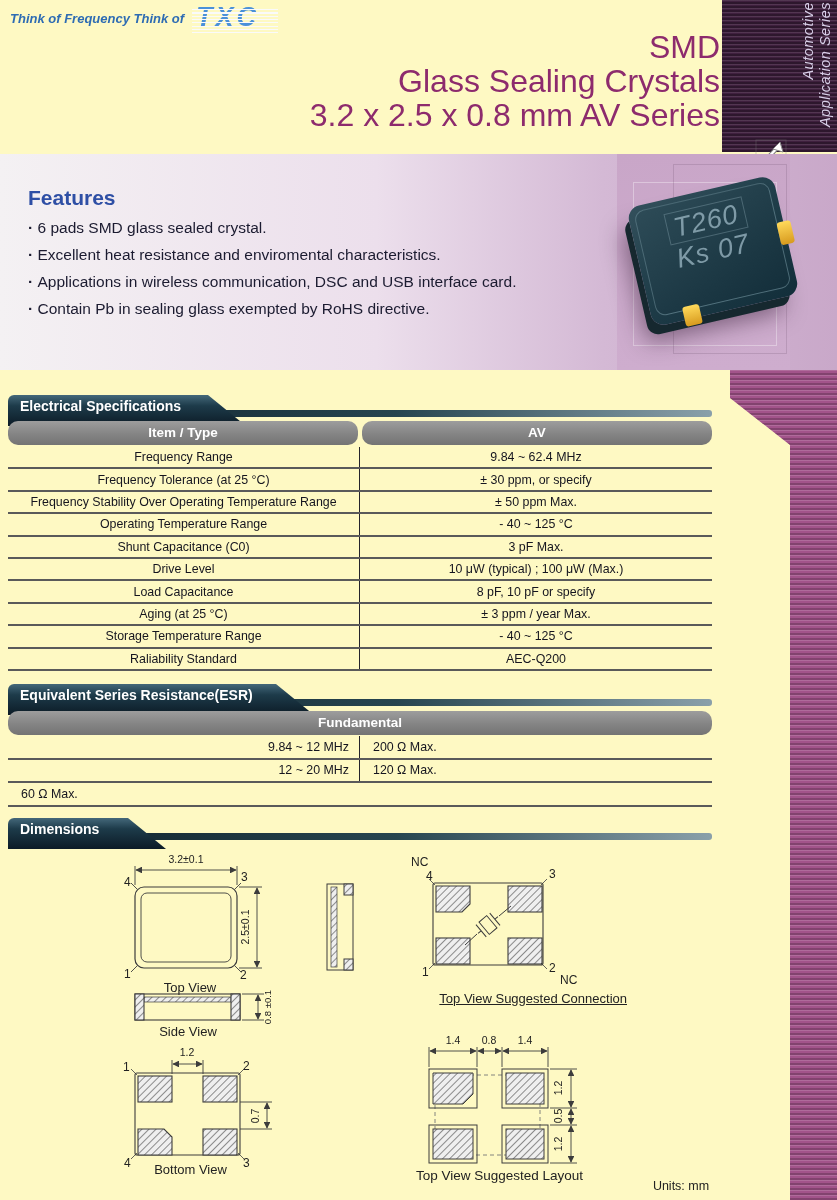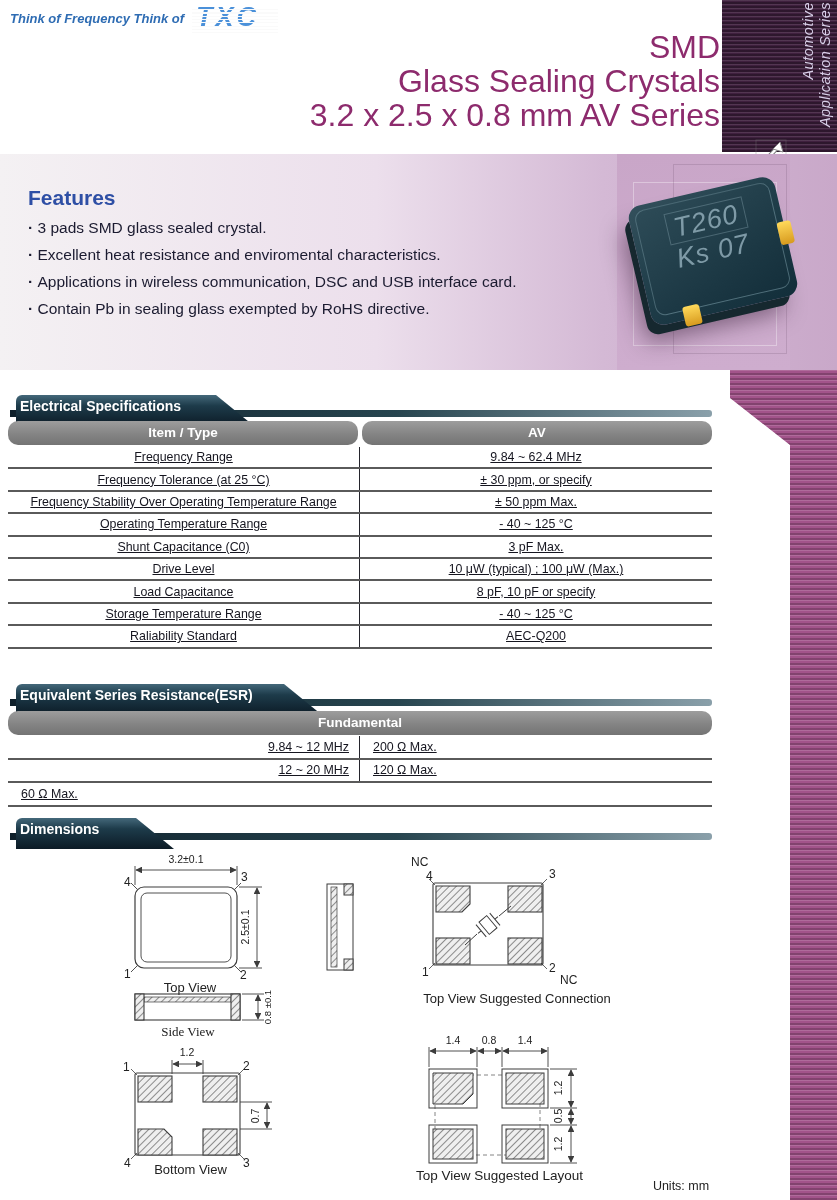--- a/index.html
+++ b/index.html
@@ -1,16 +1,16 @@
 <!DOCTYPE html>
 <html><head>
 <meta charset="utf-8">
 <style>
   html,body{margin:0;padding:0;background:#e9e9e9;}
-  .page{position:relative;width:837px;height:1200px;background:#ffffff;overflow:hidden;
+  .page{position:relative;width:837px;height:1200px;background:#fef9c3;overflow:hidden;
         font-family:"Liberation Sans",sans-serif;color:#15151f;}
   .abs{position:absolute;}
 
   
   .tagline{left:10px;top:11px;font-size:13px;font-style:italic;font-weight:600;color:#2e6cb3;}
   .txc-logo{left:196px;top:2px;font-size:27px;font-weight:900;font-style:italic;
             letter-spacing:3px;color:#4a90d9;}
   .txc-stripes{left:192px;top:7px;width:86px;height:27px;pointer-events:none;
      background:repeating-linear-gradient(180deg,rgba(250,250,250,0) 0 2.1px,#fafafa 2.1px 3.3px);}
   .title-block{left:260px;top:30px;width:460px;text-align:right;line-height:34px;
@@ -55,57 +55,57 @@
   .pad-b{left:32px;bottom:-7px;width:17px;height:20px;}
   .pad-r{right:-7px;top:48px;width:14px;height:23px;}
 
   
   .cursor{left:750px;top:134px;width:42px;height:42px;}
 
   
   .banner{left:8px;height:23px;}
   .banner .strip{position:absolute;left:2px;top:15px;height:7px;width:702px;border-radius:0 3px 3px 0;
      background:linear-gradient(90deg,#0e1f2a 0%,#27454f 55%,#8aa0aa 100%);}
-  .banner .bar{position:absolute;left:8px;top:0;height:31px;color:#fff;font-size:14px;font-weight:700;
-     line-height:22px;padding-left:4px;box-sizing:border-box;
+  .banner .bar{position:absolute;left:0;top:0;height:31px;color:#fff;font-size:14px;font-weight:700;
+     line-height:22px;padding-left:12px;box-sizing:border-box;
      background:linear-gradient(180deg,#44687a 0%,#1d3b4a 35%,#0c1b26 100%);
      clip-path:polygon(0 0,calc(100% - 38px) 0,100% 100%,0 100%);border-radius:6px 0 0 0;}
   .b-elec{top:395px;} .b-elec .bar{width:238px;}
   .b-esr{top:684px;}  .b-esr  .bar{width:306px;}
   .b-dim{top:818px;}  .b-dim  .bar{width:158px;}
 
   
   .gray-bar{height:24px;border-radius:10px;color:#fff;font-size:13.5px;font-weight:700;
      text-align:center;line-height:24px;
      background:linear-gradient(180deg,#9d9d9d 0%,#848484 55%,#747474 100%);}
   .gb-item{left:8px;top:421px;width:350px;}
   .gb-av{left:362px;top:421px;width:350px;}
   .gb-fund{left:8px;top:711px;width:704px;}
 
   .tbl{left:8px;width:704px;}
   .tbl-elec{top:447px;}
   .tbl-esr{top:736px;}
   .trow{display:flex;border-bottom:2px solid #5a5a5a;}
   .tbl-elec .trow{height:20.4px;}
   .tbl-esr .trow{height:21.6px;}
-  .tcell{display:flex;align-items:center;justify-content:center;font-size:12.4px;color:#15151f;text-decoration:underline;}
+  .tcell{display:flex;align-items:center;justify-content:center;font-size:12.4px;color:#15151f;}
   .cl{width:352px;border-right:1px solid #24242c;box-sizing:border-box;}
   .cr{flex:1;}
   .tbl-esr .cl{justify-content:flex-end;padding-right:10px;}
   .tbl-esr .cr{justify-content:flex-start;padding-left:13px;}
 
   
   svg{position:absolute;overflow:visible;}
   svg text{font-family:"Liberation Sans",sans-serif;font-size:10.5px;fill:#222;}
   svg text.pin{font-size:12px;}
   .caption{font-size:13px;color:#222;text-align:center;}
   .cap-top{left:130px;top:964px;width:120px;margin-top:16px;}
-  .cap-side{left:128px;top:1024px;width:120px;font-family:Liberation Serif, serif;}
+  .cap-side{left:128px;top:1024px;width:120px;}
   .cap-bottom{left:118px;top:1162px;width:145px;}
-  .cap-conn{left:407px;top:991px;width:220px;text-align:center;}
+  .cap-conn{left:407px;top:991px;width:220px;text-align:right;text-decoration:underline;}
   .cap-layout{left:416px;top:1168px;width:220px;text-align:left;font-size:13.5px;}
   .units{left:636px;top:1179px;width:90px;font-size:12.5px;color:#222;text-align:center;}
 </style>
 </head>
 <body>
 
 <div class="page">
 
   <svg width="0" height="0">
     <defs>
@@ -157,21 +157,21 @@
     <div class="chip-top"></div>
     <div class="chip-mark">
       <span class="m1">T260</span><br>
       <span class="m2">Ks 07</span>
     </div>
     <div class="pad-gold pad-b"></div>
     <div class="pad-gold pad-r"></div>
   </div>
   <div class="abs features-heading">Features</div>
   <ul class="abs features-list">
-    <li>3 pads SMD glass sealed crystal.</li>
+    <li>6 pads SMD glass sealed crystal.</li>
     <li>Excellent heat resistance and enviromental characteristics.</li>
     <li>Applications in wireless communication, DSC and USB interface card.</li>
     <li>Contain Pb in sealing glass exempted by RoHS directive.</li>
   </ul>
 
   <div class="abs band-side"></div>
 
   <div class="abs banner b-elec">
     <div class="strip"></div>
     <div class="bar">Electrical Specifications</div>
@@ -200,20 +200,24 @@
       <div class="tcell cl">Shunt Capacitance (C0)</div>
       <div class="tcell cr">3 pF Max.</div>
     </div>
     <div class="trow">
       <div class="tcell cl">Drive Level</div>
       <div class="tcell cr">10 μW (typical) ; 100 μW (Max.)</div>
     </div>
     <div class="trow">
       <div class="tcell cl">Load Capacitance</div>
       <div class="tcell cr">8 pF, 10 pF or specify</div>
+    </div>
+    <div class="trow">
+      <div class="tcell cl">Aging (at 25 °C)</div>
+      <div class="tcell cr">± 3 ppm / year Max.</div>
     </div>
     <div class="trow">
       <div class="tcell cl">Storage Temperature Range</div>
       <div class="tcell cr">- 40 ~ 125 °C</div>
     </div>
     <div class="trow">
       <div class="tcell cl">Raliability Standard</div>
       <div class="tcell cr">AEC-Q200</div>
     </div>
   </div>

